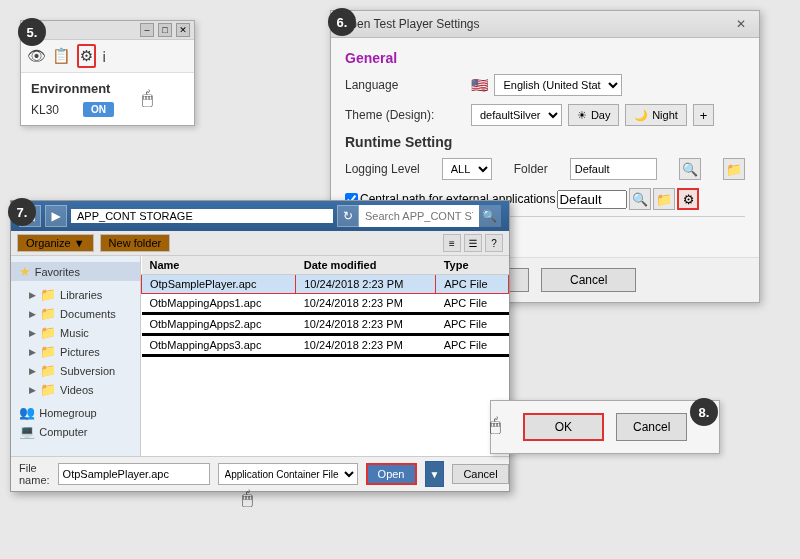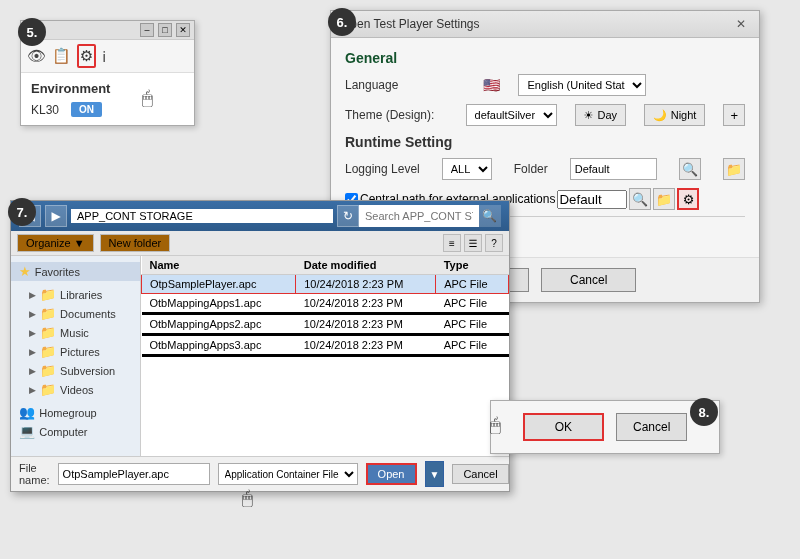--- a/index.html
+++ b/index.html
@@ -84,21 +84,21 @@
     }
     #panel5 .env-label {
       font-size: 13px;
       font-weight: 600;
       color: #333;
       margin-bottom: 6px;
     }
     #panel5 .env-row {
       display: flex;
       align-items: center;
-      gap: 12px;
+      gap: 24px;
     }
     #panel5 .kl-label {
       font-size: 12px;
       color: #333;
     }
     #panel5 .toggle-on {
       background: #4a90d9;
       color: #fff;
       font-size: 10px;
       font-weight: bold;
@@ -137,28 +137,28 @@
       display: flex;
       align-items: center;
       justify-content: center;
     }
     #panel6 .body {
       padding: 12px 14px;
     }
     #panel6 .section-title {
       font-size: 14px;
       font-weight: 600;
-      color: #14532d;
+      color: #a21caf;
       margin-bottom: 8px;
     }
     #panel6 .form-row {
       display: flex;
       align-items: center;
       margin-bottom: 8px;
-      gap: 18px;
+      gap: 6px;
     }
     #panel6 .form-label {
       width: 120px;
       font-size: 12px;
       color: #333;
     }
     #panel6 select {
       font-size: 11px;
       padding: 2px 4px;
       border: 1px solid #aaa;

